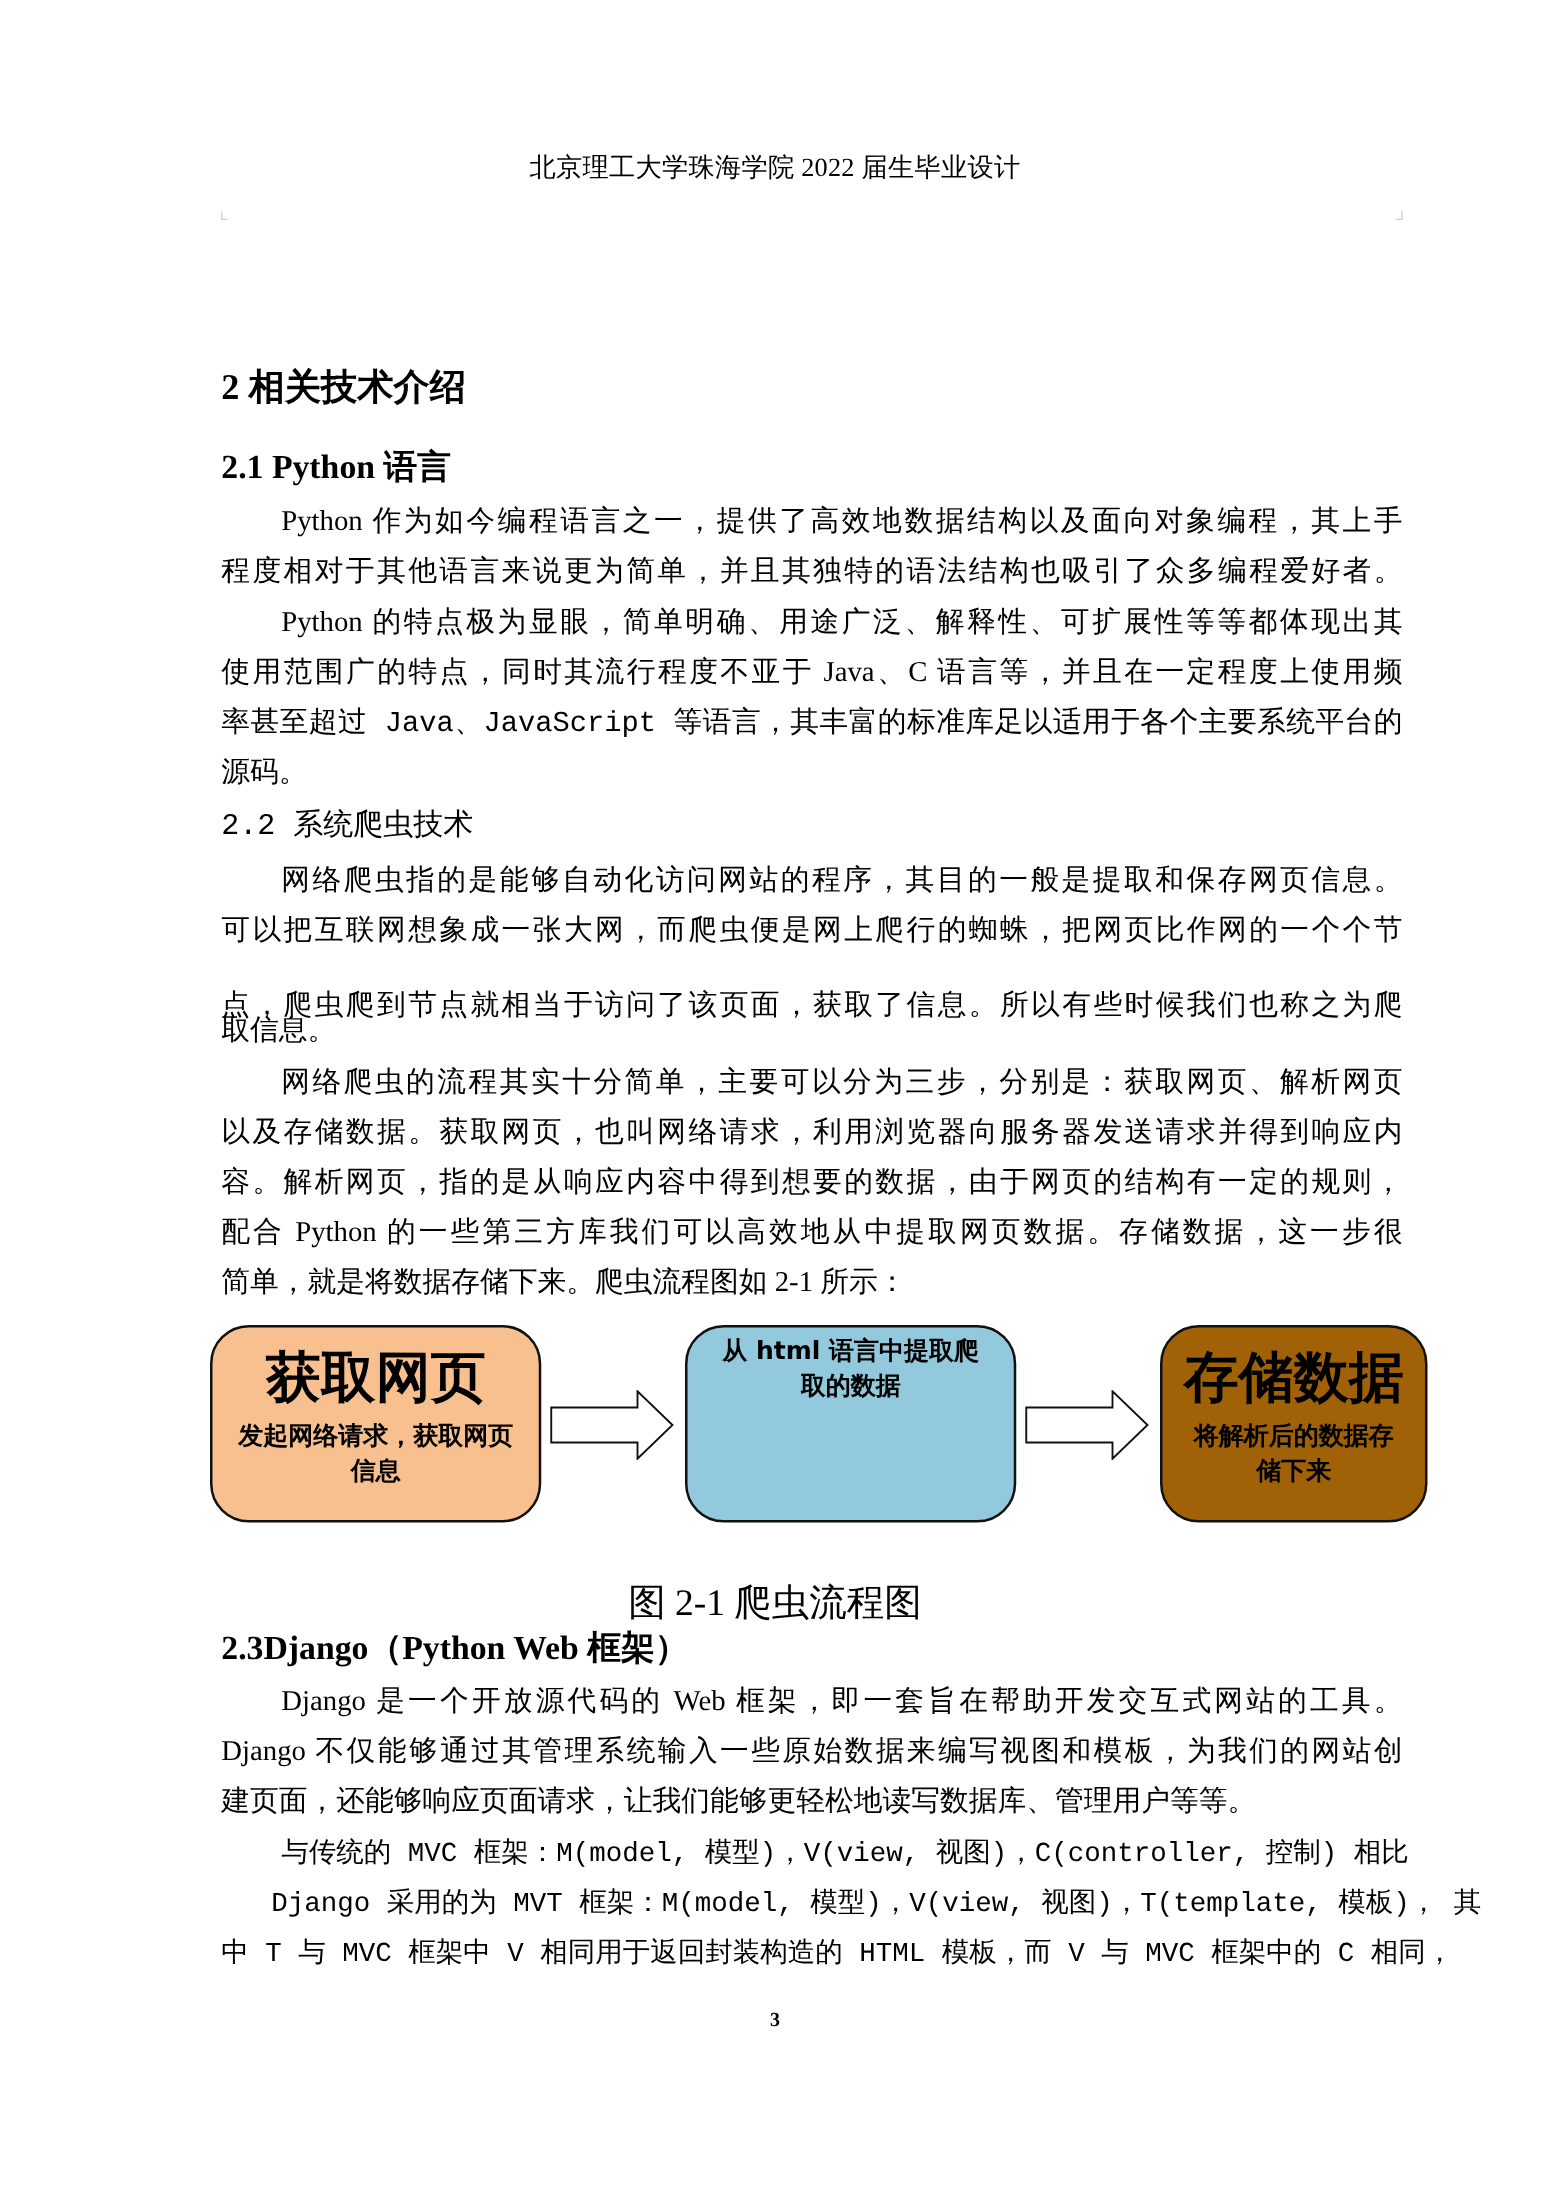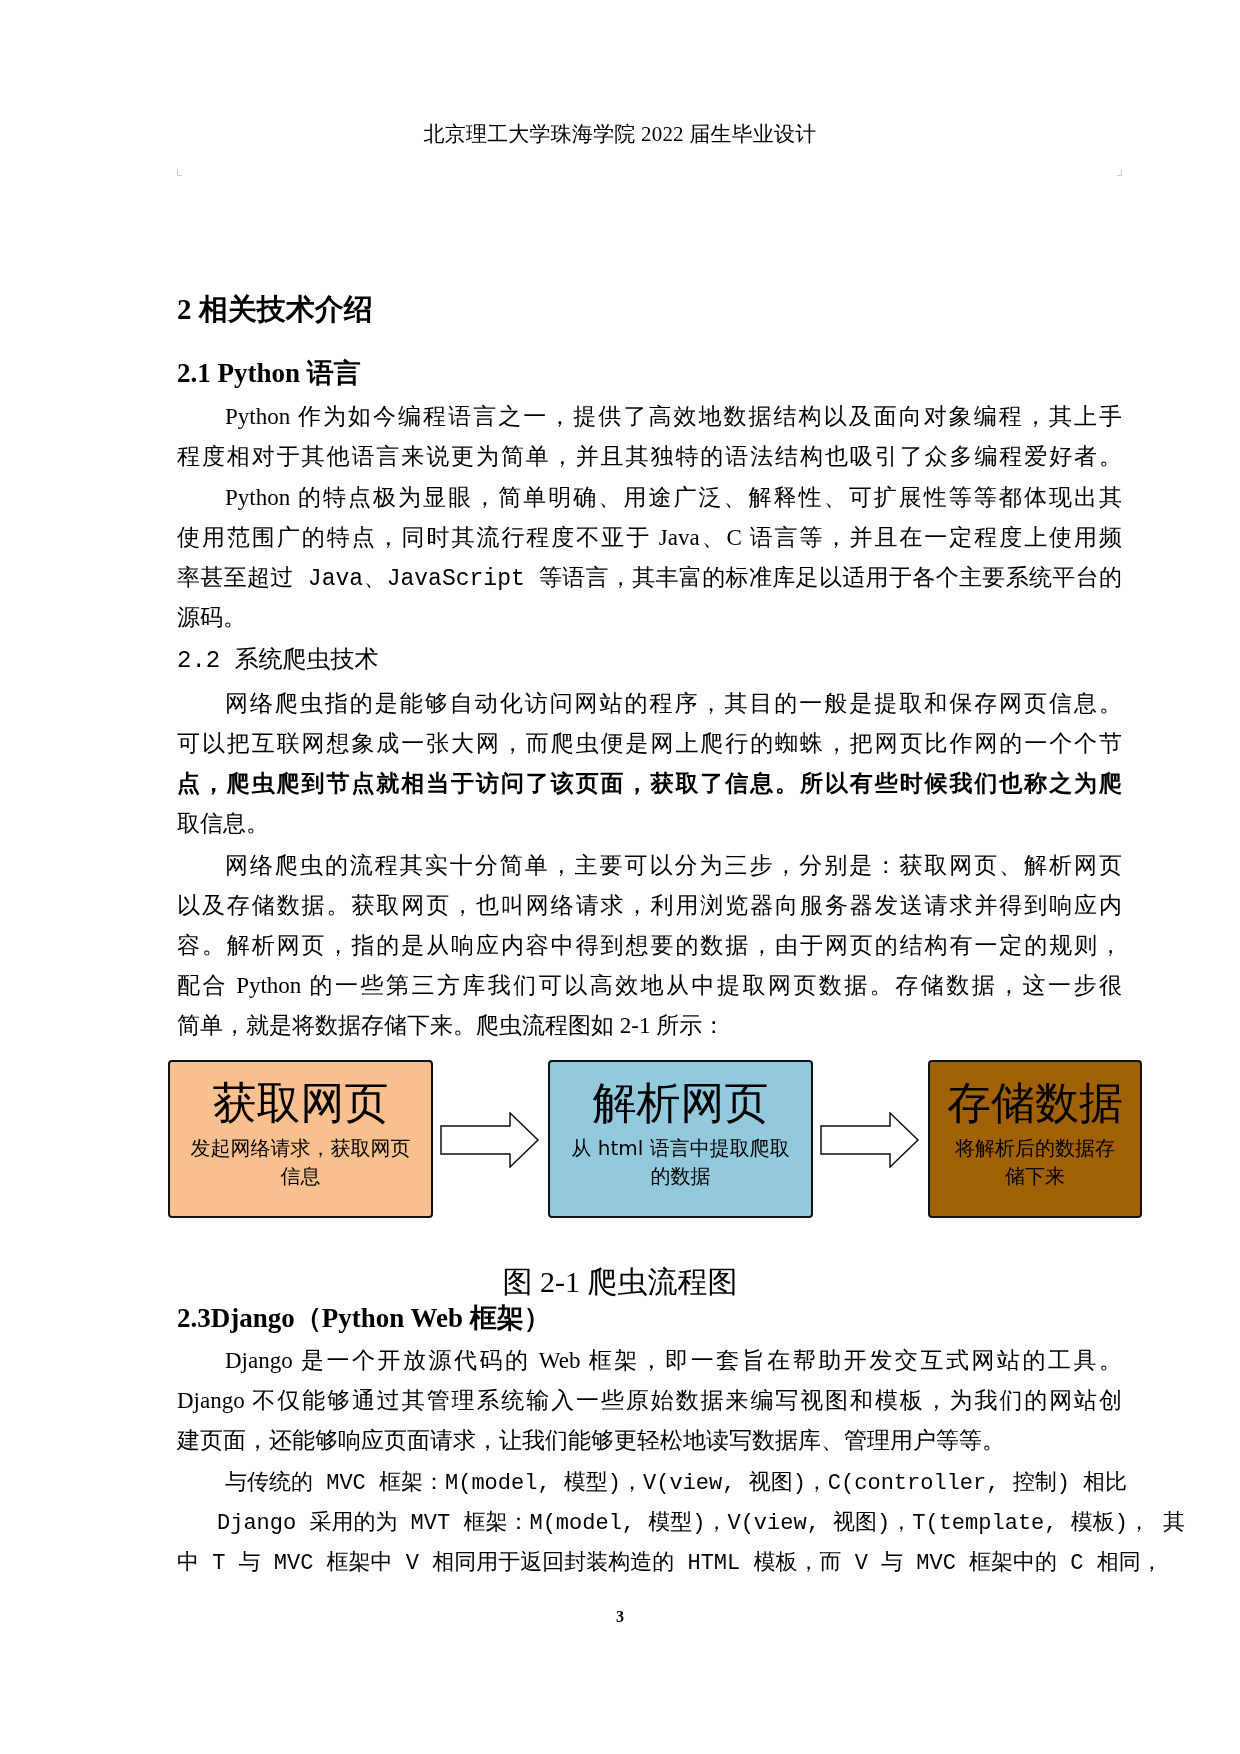--- a/index.html
+++ b/index.html
@@ -14,22 +14,22 @@
           font-family: "Liberation Serif", serif; white-space: nowrap; }
     .h2 { position: absolute; left: 0; font-size: 27px; white-space: nowrap; }
     .h2.bold { font-weight: bold; }
     .h2.mono { font-family: "Liberation Mono", "DejaVu Sans Mono", monospace; font-weight: normal; font-size: 24px; }
     .line { position: absolute; left: 0; width: 945px; font-size: 23px; white-space: nowrap;
             text-align: justify; text-align-last: justify; }
     .line.last { text-align-last: left; }
     .line.indent { padding-left: 48px; width: 897px; }
     .mono { font-family: "Liberation Mono", "DejaVu Sans Mono", monospace; }
     .flow { position: absolute; top: 1060px; left: 168px; width: 1030px; height: 170px; }
-    .node { position: absolute; top: 0; height: 158px; border: 2px solid #111; border-radius: 4px;
-            box-sizing: border-box; text-align: center; font-family: "DejaVu Sans", sans-serif; }
+    .node { position: absolute; top: 0; height: 158px; border: 2px solid #111; border-radius: 31px;
+            box-sizing: border-box; text-align: center; font-family: "DejaVu Sans", sans-serif; font-weight: bold; }
     .node .title { font-size: 44px; margin-top: 14px; line-height: 54px; }
     .node .desc { font-size: 20px; line-height: 28px; padding: 0 18px; margin-top: 4px; }
     .arrow { position: absolute; top: 52px; width: 100px; height: 56px; }
     .caption { position: absolute; top: 1262px; left: 0; width: 1240px; text-align: center;
                font-size: 30px; }
     .pagenum { position: absolute; top: 1608px; left: 0; width: 1240px; text-align: center;
                font-size: 16px; font-weight: bold; }
   </style>
 </head>
 <body>
@@ -45,21 +45,21 @@
   <div class="line indent" style="top:401px;">Python 作为如今编程语言之一，提供了高效地数据结构以及面向对象编程，其上手</div>
   <div class="line" style="top:441px;">程度相对于其他语言来说更为简单，并且其独特的语法结构也吸引了众多编程爱好者。</div>
   <div class="line indent" style="top:482px;">Python 的特点极为显眼，简单明确、用途广泛、解释性、可扩展性等等都体现出其</div>
   <div class="line" style="top:522px;">使用范围广的特点，同时其流行程度不亚于 Java、C 语言等，并且在一定程度上使用频</div>
   <div class="line" style="top:562px;font-family:Liberation Mono, monospace;">率甚至超过 Java、JavaScript 等语言，其丰富的标准库足以适用于各个主要系统平台的</div>
   <div class="line last" style="top:602px;">源码。</div>
 
   <div class="h2 mono" style="top:643px;">2.2 系统爬虫技术</div>
   <div class="line indent" style="top:688px;">网络爬虫指的是能够自动化访问网站的程序，其目的一般是提取和保存网页信息。</div>
   <div class="line" style="top:728px;">可以把互联网想象成一张大网，而爬虫便是网上爬行的蜘蛛，把网页比作网的一个个节</div>
-  <div class="line" style="top:768px;font-weight:bold;">点，爬虫爬到节点就相当于访问了该页面，获取了信息。所以有些时候我们也称之为爬</div>
+  <div class="line" style="top:788px;">点，爬虫爬到节点就相当于访问了该页面，获取了信息。所以有些时候我们也称之为爬</div>
   <div class="line last" style="top:808px;">取信息。</div>
   <div class="line indent" style="top:850px;">网络爬虫的流程其实十分简单，主要可以分为三步，分别是：获取网页、解析网页</div>
   <div class="line" style="top:890px;">以及存储数据。获取网页，也叫网络请求，利用浏览器向服务器发送请求并得到响应内</div>
   <div class="line" style="top:930px;">容。解析网页，指的是从响应内容中得到想要的数据，由于网页的结构有一定的规则，</div>
   <div class="line" style="top:970px;">配合 Python 的一些第三方库我们可以高效地从中提取网页数据。存储数据，这一步很</div>
   <div class="line last" style="top:1010px;">简单，就是将数据存储下来。爬虫流程图如 2-1 所示：</div>
 
   <div class="h2 bold" style="top:1300px;">2.3Django（Python Web 框架）</div>
   <div class="line indent" style="top:1345px;">Django 是一个开放源代码的 Web 框架，即一套旨在帮助开发交互式网站的工具。</div>
   <div class="line" style="top:1385px;">Django 不仅能够通过其管理系统输入一些原始数据来编写视图和模板，为我们的网站创</div>
@@ -71,21 +71,20 @@
 
 <div class="flow">
   <div class="node" style="left:0; width:265px; background:#f9c08f;">
     <div class="title">获取网页</div>
     <div class="desc">发起网络请求，获取网页信息</div>
   </div>
   <svg class="arrow" style="left:272px;" viewBox="0 0 100 56">
     <polygon points="1,14 70,14 70,1 98,28 70,55 70,42 1,42" fill="#fff" stroke="#111" stroke-width="1.5"></polygon>
   </svg>
   <div class="node" style="left:380px; width:265px; background:#93c9dc;">
-    <div class="title">解析网页</div>
     <div class="desc">从 html 语言中提取爬取的数据</div>
   </div>
   <svg class="arrow" style="left:652px;" viewBox="0 0 100 56">
     <polygon points="1,14 70,14 70,1 98,28 70,55 70,42 1,42" fill="#fff" stroke="#111" stroke-width="1.5"></polygon>
   </svg>
   <div class="node" style="left:760px; width:214px; background:#a16207;">
     <div class="title">存储数据</div>
     <div class="desc">将解析后的数据存储下来</div>
   </div>
 </div>

